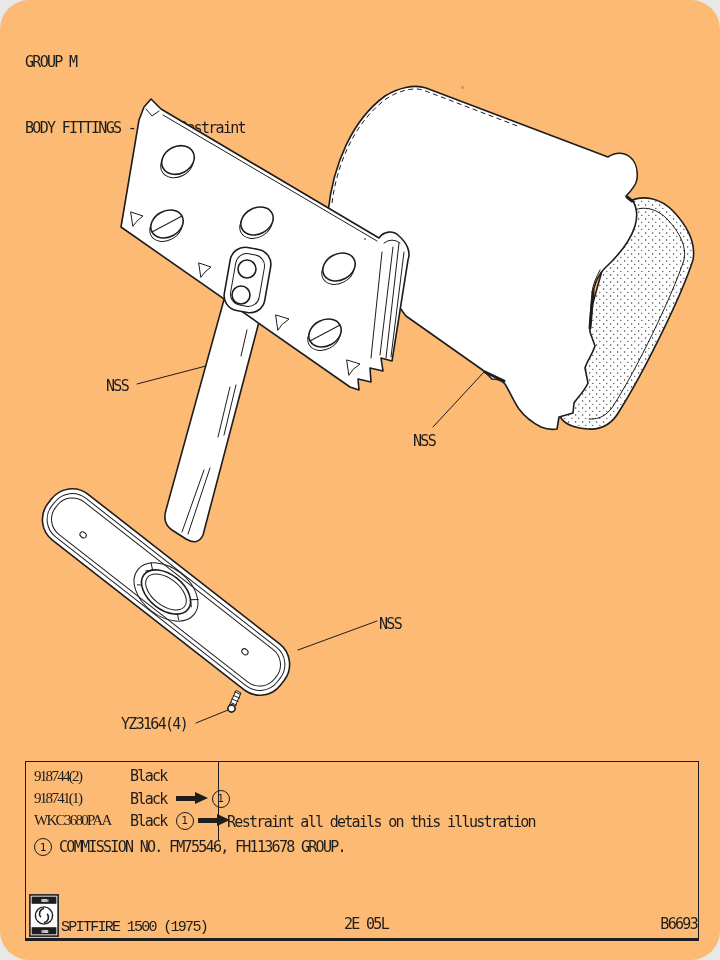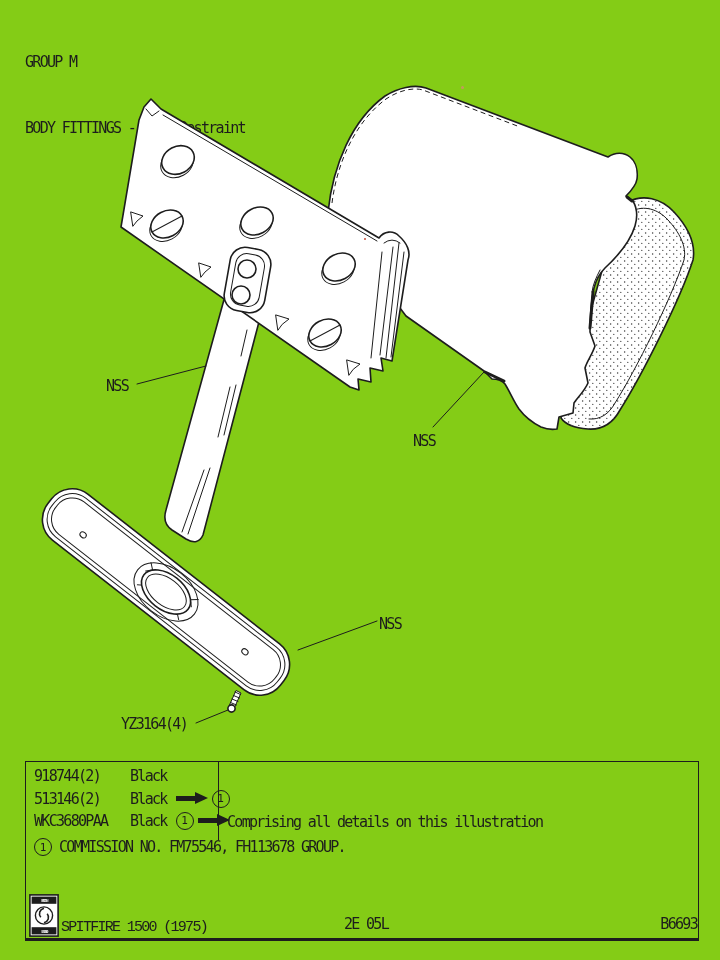--- a/index.html
+++ b/index.html
@@ -1,33 +1,33 @@
 <!DOCTYPE html>
 <html><head>
 <meta charset="utf-8">
 <style>
   html,body{margin:0;padding:0;background:#e8e8e8;}
-  #page{position:relative;width:720px;height:960px;background:#84cc16;overflow:hidden;
-        font-family:"DejaVu Sans Mono",monospace;color:#1d1d1d;}
+  #page{position:relative;width:720px;height:960px;background:#fdba74;overflow:hidden;
+        font-family:"DejaVu Sans Mono",monospace;color:#1d1d1d;border-radius:29px;}
   .mono{font-family:"DejaVu Sans Mono",monospace;letter-spacing:-1.7px;font-size:15px;color:#1d1d1d;}
   #hdr{position:absolute;left:25px;top:7px;line-height:22px;white-space:pre;}
   #art{position:absolute;left:0;top:0;width:720px;height:960px;}
   .ln{stroke:#1d1d1d;fill:none;stroke-width:1.6;stroke-linejoin:round;stroke-linecap:round;}
   .thin{stroke:#1d1d1d;fill:none;stroke-width:1;stroke-linejoin:round;stroke-linecap:round;}
   .fw{fill:#ffffff;}
   .acc{stroke:#1d1d1d;stroke-width:3;stroke-linecap:round;fill:none;}
   .dash{stroke:#1d1d1d;stroke-width:1;fill:none;stroke-dasharray:5 3.5;}
   .dlabel{font-family:"DejaVu Sans Mono",monospace;font-size:15px;letter-spacing:-1.7px;fill:#1d1d1d;}
   
   #tbl{position:absolute;left:25px;top:761px;width:672px;height:176px;
        border:1.6px solid #1d1d1d;border-bottom-width:3px;}
   #tbl .vdiv{position:absolute;left:192px;top:0;width:0;height:78px;border-left:1.6px solid #1d1d1d;}
   .rows{position:absolute;left:8px;top:3px;}
   .prow{height:22.4px;display:flex;align-items:center;}
-  .pno{display:inline-block;width:96px;}
+  .pno{display:inline-block;width:96px;font-family:Liberation Serif, serif;}
   .marker{display:inline-flex;align-items:center;margin-left:9px;gap:4px;}
   .arrow{display:inline-block;position:relative;width:32px;height:13px;}
   .arrow .shaft{position:absolute;left:0;top:4px;width:19px;height:5px;background:#1d1d1d;}
   .arrow .head{position:absolute;right:0;top:0;width:0;height:0;
                border-left:13px solid #1d1d1d;border-top:6.5px solid transparent;border-bottom:6.5px solid transparent;}
   .circ{display:inline-flex;align-items:center;justify-content:center;width:16px;height:16px;
         border:1.7px solid #1d1d1d;border-radius:50%;font-size:11px;letter-spacing:0;flex:none;}
   .desc{position:absolute;left:201px;top:9px;line-height:20.5px;white-space:pre;}
   .fnote{position:absolute;left:8px;top:76px;display:flex;align-items:center;gap:7px;}
   .ft-model{position:absolute;left:35px;bottom:2px;font-family:Liberation Mono, monospace;}
@@ -164,21 +164,21 @@
 
   <div id="tbl" class="mono">
     <div class="vdiv"></div>
 
     <div class="rows">
       <div class="prow">
         <span class="pno">918744(2)</span>
         <span>Black</span>
       </div>
       <div class="prow">
-        <span class="pno">513146(2)</span>
+        <span class="pno">918741(1)</span>
         <span>Black</span>
         <span class="marker">
           <span class="arrow">
               <span class="shaft"></span>
               <span class="head"></span>
             </span>
           <span class="circ">1</span>
         </span>
       </div>
       <div class="prow">
@@ -188,21 +188,21 @@
           <span class="circ">1</span>
           <span class="arrow">
               <span class="shaft"></span>
               <span class="head"></span>
             </span>
         </span>
       </div>
     </div>
 
     <div class="desc">
-      <div>Comprising all details on this illustration</div>
+      <div>Restraint all details on this illustration</div>
     </div>
 
     <div class="fnote">
       <span class="circ">1</span>
       <span>COMMISSION NO. FM75546, FH113678 GROUP.</span>
     </div>
 
     <svg id="logo" viewBox="0 0 30 43">
       <rect x="0.9" y="0.9" width="28.2" height="41.2" fill="#fff" stroke="#1d1d1d" stroke-width="1.6"></rect>
       <rect x="2.6" y="2.6" width="24.8" height="7.2" fill="#1d1d1d"></rect>

